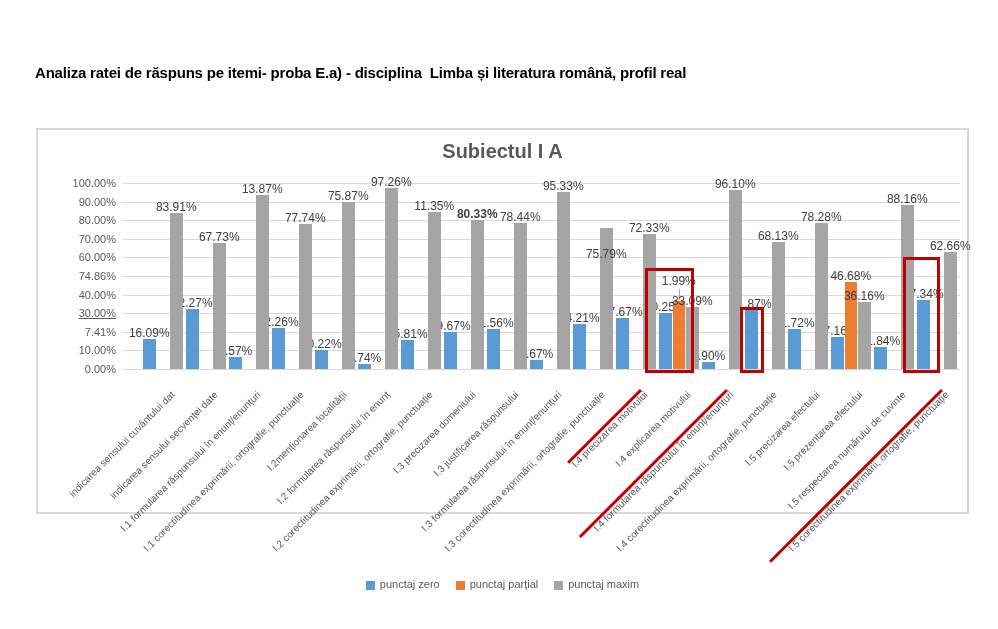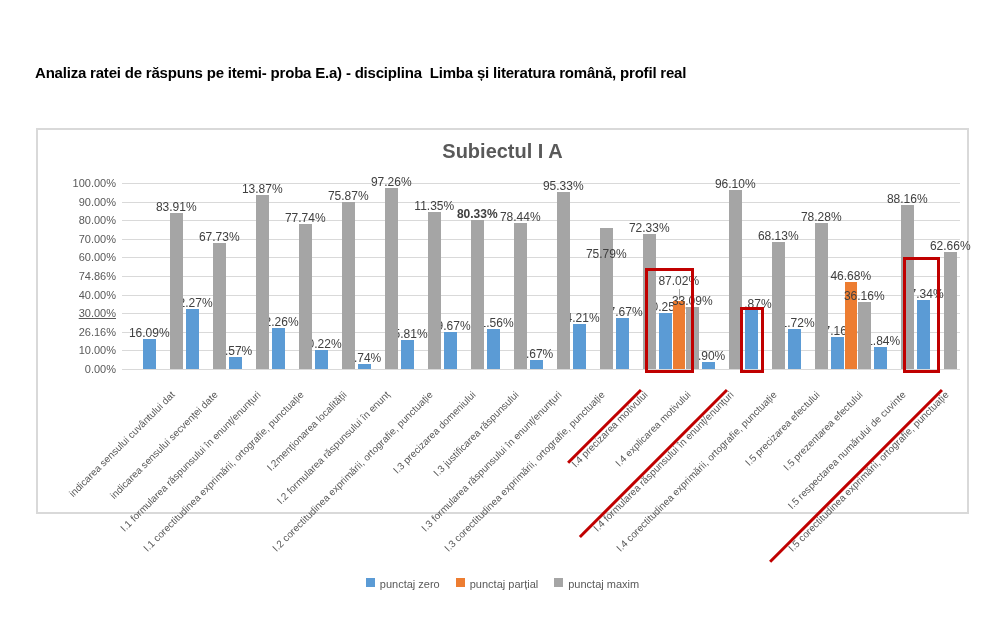--- a/index.html
+++ b/index.html
@@ -13,39 +13,39 @@
   .gridline { position:absolute; height:1px; background:#D9D9D9; }
   .ytick { position:absolute; width:60px; text-align:right; font-size:11px; color:#595959; }
   .bar { position:absolute; }
   .dlabel { position:absolute; font-size:12px; color:#404040; white-space:nowrap; transform:translateX(-50%); }
   .leader { position:absolute; width:1px; background:#A5A5A5; }
   .xlabel { position:absolute; width:280px; text-align:right; font-size:10px; line-height:11px; color:#595959; white-space:nowrap;
             transform:rotate(-45deg); transform-origin:right top; }
   .hl-box { position:absolute; border:3px solid #C00000; background:transparent; }
   .hl-line { position:absolute; height:3px; background:#C00000; transform:rotate(135deg); transform-origin:0 0; }
   .legend { position:absolute; left:0; top:448px; width:100%; display:flex; justify-content:center; gap:16px; align-items:center; }
-  .legend-item { display:flex; align-items:flex-start; gap:5px; }
+  .legend-item { display:flex; align-items:flex-end; gap:5px; }
   .legend-sq { width:9px; height:9px; display:inline-block; }
   .legend-txt { font-size:11px; color:#595959; }
 </style>
 </head>
 <body>
 
 <div class="page">
   <div class="hdr hdr2">Analiza ratei de răspuns pe itemi- proba E.a) - disciplina  Limba și literatura română, profil real</div>
 
   <div class="chart-box">
     <div class="chart-title">Subiectul I A</div>
     <div id="plot" style="position:absolute; inset:0;">
         <div class="gridline" style="left: 84px; top: 239px; width: 838px;"></div>
         <div class="ytick" style="left: 18px; top: 233px;">0.00%</div>
         <div class="gridline" style="left: 84px; top: 220.4px; width: 838px;"></div>
         <div class="ytick" style="left: 18px; top: 214.4px;">10.00%</div>
         <div class="gridline" style="left: 84px; top: 201.8px; width: 838px;"></div>
-        <div class="ytick" style="left: 18px; top: 195.8px;">26.16%</div>
+        <div class="ytick" style="left: 18px; top: 195.8px;">7.41%</div>
         <div class="gridline" style="left: 84px; top: 183.2px; width: 838px;"></div>
         <div class="ytick" style="left: 18px; top: 177.2px; text-decoration: underline;">30.00%</div>
         <div class="gridline" style="left: 84px; top: 164.6px; width: 838px;"></div>
         <div class="ytick" style="left: 18px; top: 158.6px;">40.00%</div>
         <div class="gridline" style="left: 84px; top: 146px; width: 838px;"></div>
         <div class="ytick" style="left: 18px; top: 140px;">74.86%</div>
         <div class="gridline" style="left: 84px; top: 127.4px; width: 838px;"></div>
         <div class="ytick" style="left: 18px; top: 121.4px;">60.00%</div>
         <div class="gridline" style="left: 84px; top: 108.8px; width: 838px;"></div>
         <div class="ytick" style="left: 18px; top: 102.8px;">70.00%</div>
@@ -87,21 +87,21 @@
         <div class="dlabel" style="left: 713.25px; top: 166.722px;">31.87%</div>
         <div class="bar" style="left: 750px; top: 198.601px; width: 12.5px; height: 40.3992px; background: rgb(91, 155, 213);"></div>
         <div class="dlabel" style="left: 756.25px; top: 185.601px;">21.72%</div>
         <div class="bar" style="left: 793px; top: 207.082px; width: 12.5px; height: 31.9176px; background: rgb(91, 155, 213);"></div>
         <div class="dlabel" style="left: 799.25px; top: 194.082px;">17.16%</div>
         <div class="bar" style="left: 836px; top: 216.978px; width: 12.5px; height: 22.0224px; background: rgb(91, 155, 213);"></div>
         <div class="dlabel" style="left: 842.25px; top: 203.978px;">11.84%</div>
         <div class="bar" style="left: 879px; top: 169.548px; width: 12.5px; height: 69.4524px; background: rgb(91, 155, 213);"></div>
         <div class="dlabel" style="left: 885.25px; top: 156.548px;">37.34%</div>
         <div class="bar" style="left: 634.5px; top: 170.812px; width: 12.5px; height: 68.1876px; background: rgb(237, 125, 49);"></div>
-        <div class="dlabel" style="left: 640.75px; top: 143.812px;">87.02%</div>
+        <div class="dlabel" style="left: 640.75px; top: 143.812px;">1.99%</div>
         <div class="leader" style="left: 640.75px; top: 158.812px; height: 11px;"></div>
         <div class="bar" style="left: 806.5px; top: 152.175px; width: 12.5px; height: 86.8248px; background: rgb(237, 125, 49);"></div>
         <div class="dlabel" style="left: 812.75px; top: 139.175px;">46.68%</div>
         <div class="bar" style="left: 132px; top: 82.9274px; width: 12.5px; height: 156.073px; background: rgb(165, 165, 165);"></div>
         <div class="dlabel" style="left: 138.25px; top: 69.9274px;">83.91%</div>
         <div class="bar" style="left: 175px; top: 113.022px; width: 12.5px; height: 125.978px; background: rgb(165, 165, 165);"></div>
         <div class="dlabel" style="left: 181.25px; top: 100.022px;">67.73%</div>
         <div class="bar" style="left: 218px; top: 65.2202px; width: 12.5px; height: 173.78px; background: rgb(165, 165, 165);"></div>
         <div class="dlabel" style="left: 224.25px; top: 52.2202px;">13.87%</div>
         <div class="bar" style="left: 261px; top: 94.4036px; width: 12.5px; height: 144.596px; background: rgb(165, 165, 165);"></div>

